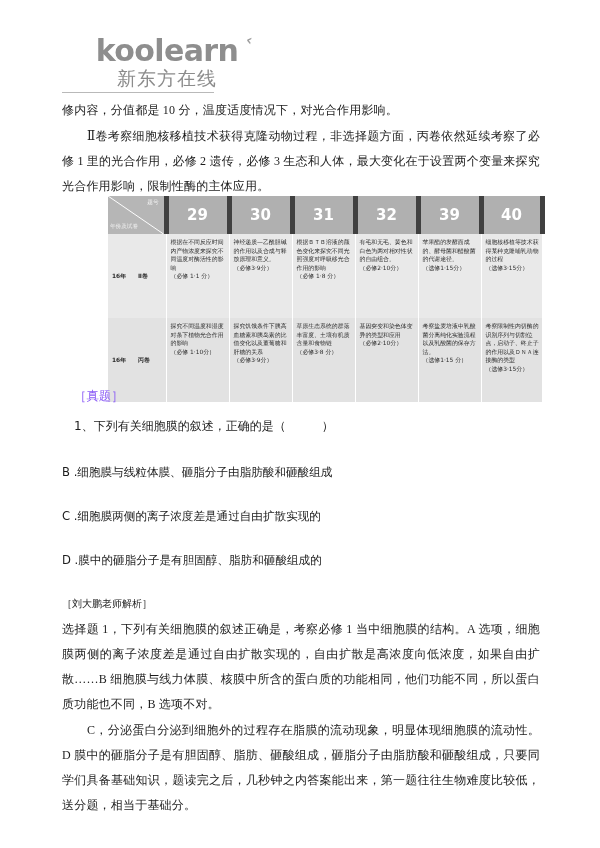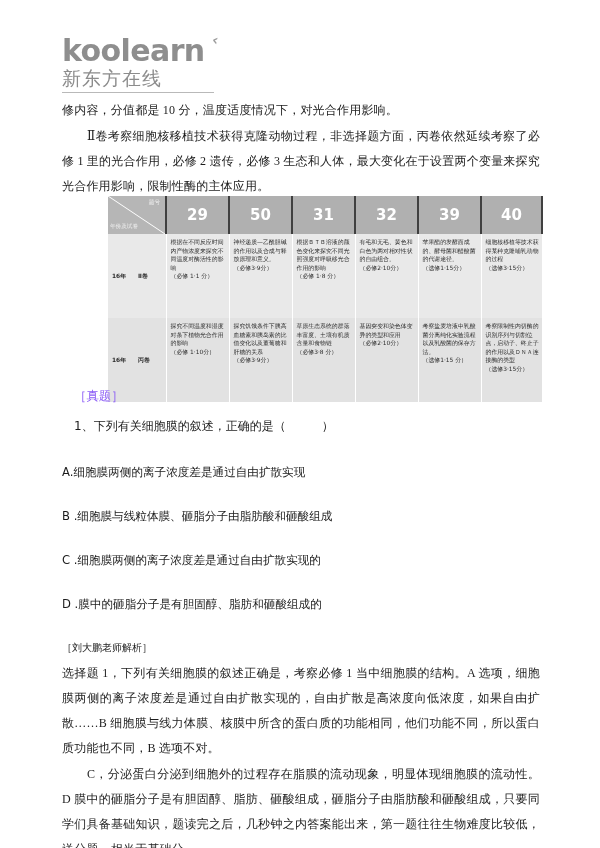--- a/index.html
+++ b/index.html
@@ -22,20 +22,21 @@
     padding: 0;
     position: relative;
   }
 
   
   .logo-block {
     position: absolute;
     left: 62px;
     top: 36px;
     width: 210px;
+    text-align: center;
   }
   .logo-word {
     font-family: "DejaVu Sans", sans-serif;
     font-size: 30px;
     font-weight: bold;
     letter-spacing: -0.6px;
     color: #8e8e8e;
     line-height: 1;
     position: relative;
     display: inline-block;
@@ -107,21 +108,21 @@
   }
   table.matrix tr.hdr td {
     background: #b0b0b0;
     color: #ffffff;
     height: 38px;
     text-align: center;
     vertical-align: middle;
     font-size: 15px;
     font-weight: bold;
     padding: 0;
-    border-right: 2px solid #404040;
+    border-right: 5px solid #404040;
   }
   td.corner {
     background: #b6b6b6 !important;
     position: relative;
     overflow: hidden;
   }
   td.corner .diag {
     position: absolute;
     left: 0; top: 0;
     width: 100%; height: 100%;
@@ -229,21 +230,21 @@
       <tbody>
           <tr class="hdr">
         <td class="corner">
           <svg class="diag" viewBox="0 0 58 38" preserveAspectRatio="none">
             <line x1="0" y1="0" x2="58" y2="38" stroke="#ffffff" stroke-width="1"></line>
           </svg>
           <span class="lbl-tr">题号</span>
           <span class="lbl-bl">年份及试卷</span>
         </td>
         <td>29</td>
-        <td>50</td>
+        <td>30</td>
         <td>31</td>
         <td>32</td>
         <td>39</td>
         <td>40</td>
       </tr>
 
       <tr class="r1">
         <td class="rowlab">
           <span class="yr">16年</span><span class="pp">Ⅱ卷</span>
         </td>
@@ -302,21 +303,20 @@
           <span class="cellscore">（选修3·15分）</span>
         </td>
       </tr>
     </tbody>
       </table>
   </div>
 
   <div class="qblock">
     <p class="q-tag">［真题］</p>
     <p class="q-stem">1、下列有关细胞膜的叙述，正确的是（　　　）</p>
-    <p class="q-opt">A.细胞膜两侧的离子浓度差是通过自由扩散实现</p>
     <p class="q-opt">B .细胞膜与线粒体膜、砸脂分子由脂肪酸和砸酸组成</p>
     <p class="q-opt">C .细胞膜两侧的离子浓度差是通过自由扩散实现的</p>
     <p class="q-opt">D .膜中的砸脂分子是有胆固醇、脂肪和砸酸组成的</p>
     <p class="analysis-tag">［刘大鹏老师解析］</p>
     <p class="para">选择题 1，下列有关细胞膜的叙述正确是，考察必修 1 当中细胞膜的结构。A 选项，细胞膜两侧的离子浓度差是通过自由扩散实现的，自由扩散是高浓度向低浓度，如果自由扩散……B 细胞膜与线力体膜、核膜中所含的蛋白质的功能相同，他们功能不同，所以蛋白质功能也不同，B 选项不对。</p>
     <p class="para indent">C，分泌蛋白分泌到细胞外的过程存在脂膜的流动现象，明显体现细胞膜的流动性。D 膜中的砸脂分子是有胆固醇、脂肪、砸酸组成，砸脂分子由脂肪酸和砸酸组成，只要同学们具备基础知识，题读完之后，几秒钟之内答案能出来，第一题往往生物难度比较低，送分题，相当于基础分。</p>
   </div>
 
 </div>
 

